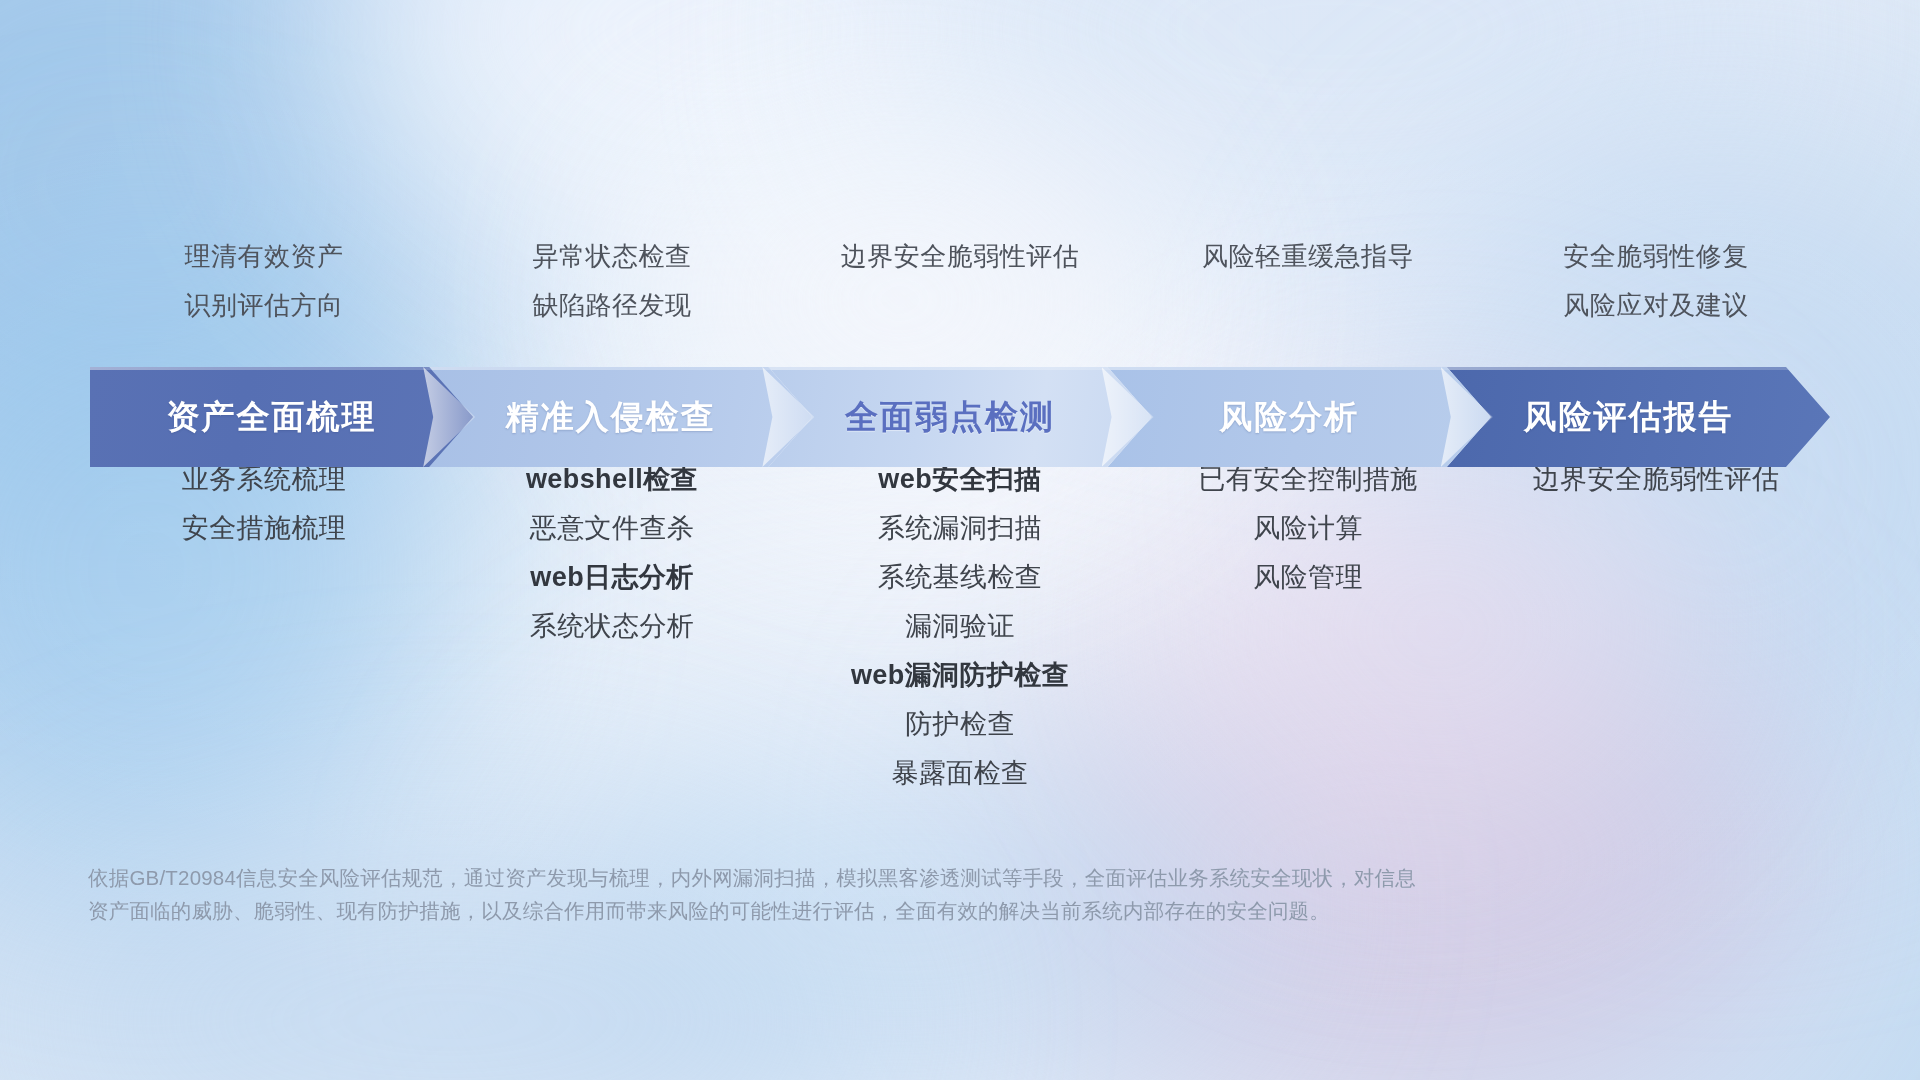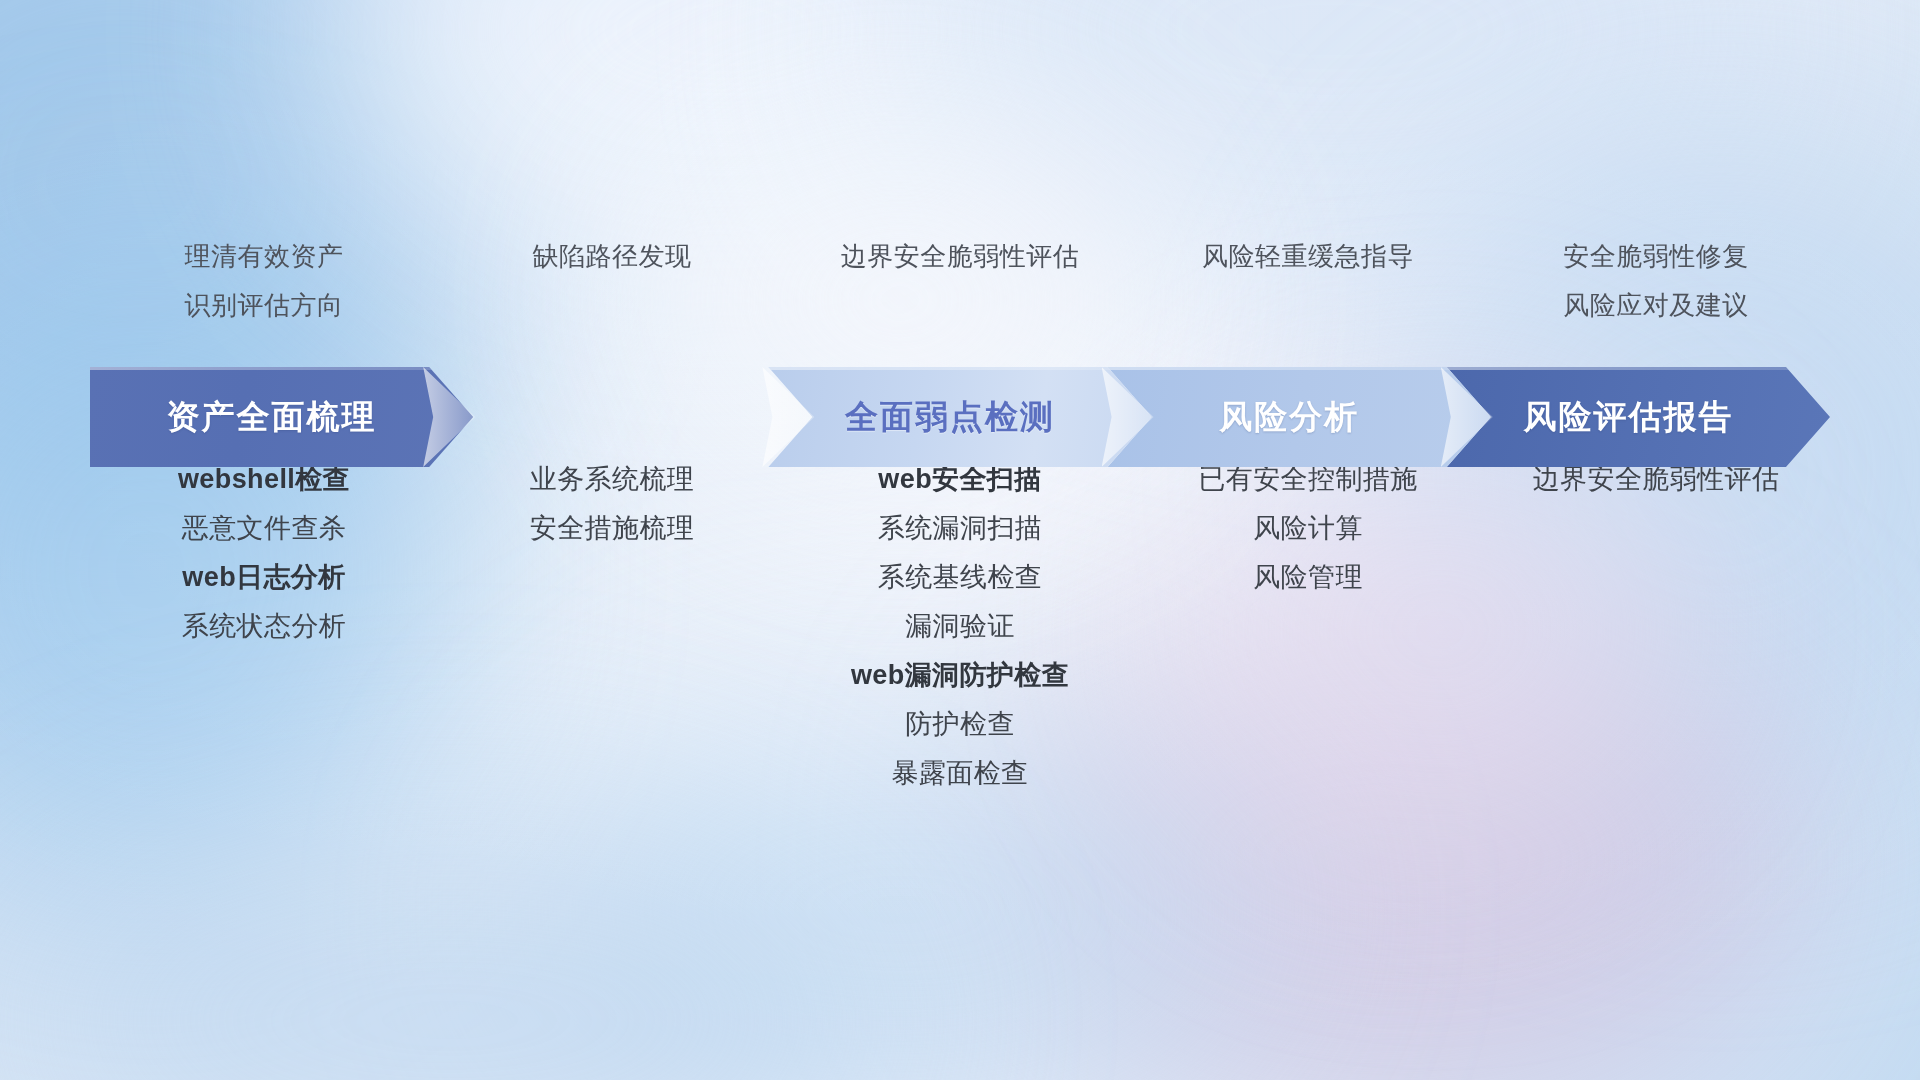--- a/index.html
+++ b/index.html
@@ -101,37 +101,42 @@
   <div class="vign"></div>
 
   <div id="content">
 
     <div class="col-grid" id="top-lists">
         <div class="col">
           <div class="top-line">理清有效资产</div>
           <div class="top-line">识别评估方向</div>
         </div>
         <div class="col">
+          <div class="top-line">异常状态检查</div>
           <div class="top-line">缺陷路径发现</div>
         </div>
         <div class="col">
           <div class="top-line">边界安全脆弱性评估</div>
         </div>
         <div class="col">
           <div class="top-line">风险轻重缓急指导</div>
         </div>
         <div class="col">
           <div class="top-line">安全脆弱性修复</div>
           <div class="top-line">风险应对及建议</div>
         </div>
       </div>
 
     <div id="band">
         <div class="chev c-dark" style="left: 0px; width: 383.2px; z-index: 10;">
           <span class="chev-label t-white">资产全面梳理</span>
+          <div class="band-top-hl"></div>
+        </div>
+        <div class="chev c-l1 notch" style="left: 339.2px; width: 383.2px; z-index: 9;">
+          <span class="chev-label t-white">精准入侵检查</span>
           <div class="band-top-hl"></div>
         </div>
         <div class="chev c-l2 notch" style="left: 678.4px; width: 383.2px; z-index: 8;">
           <span class="chev-label t-blue">全面弱点检测</span>
           <div class="band-top-hl"></div>
         </div>
         <div class="chev c-l3 notch" style="left: 1017.6px; width: 383.2px; z-index: 7; align-items: center;">
           <span class="chev-label t-white">风险分析</span>
           <div class="band-top-hl"></div>
         </div>
@@ -140,43 +145,47 @@
           <div class="band-top-hl"></div>
         </div>
         <div class="chev-edge" style="left: 333.2px; z-index: 20;"></div>
         <div class="chev-edge" style="left: 672.4px; z-index: 20;"></div>
         <div class="chev-edge" style="left: 1011.6px; z-index: 20;"></div>
         <div class="chev-edge" style="left: 1350.8px; z-index: 20;"></div>
       </div>
 
     <div class="col-grid" id="bottom-lists">
         <div class="col">
+          <div class="bot-line">业务系统梳理</div>
+          <div class="bot-line">安全措施梳理</div>
+        </div>
+        <div class="col">
           <div class="bot-line em">webshell检查</div>
           <div class="bot-line">恶意文件查杀</div>
           <div class="bot-line em">web日志分析</div>
           <div class="bot-line">系统状态分析</div>
-        </div>
-        <div class="col">
-          <div class="bot-line">业务系统梳理</div>
-          <div class="bot-line">安全措施梳理</div>
         </div>
         <div class="col">
           <div class="bot-line em">web安全扫描</div>
           <div class="bot-line">系统漏洞扫描</div>
           <div class="bot-line">系统基线检查</div>
           <div class="bot-line">漏洞验证</div>
           <div class="bot-line em">web漏洞防护检查</div>
           <div class="bot-line">防护检查</div>
           <div class="bot-line">暴露面检查</div>
         </div>
         <div class="col">
           <div class="bot-line">已有安全控制措施</div>
           <div class="bot-line">风险计算</div>
           <div class="bot-line">风险管理</div>
         </div>
         <div class="col">
           <div class="bot-line">边界安全脆弱性评估</div>
         </div>
       </div>
 
+    <div id="footer">
+      <div class="foot-line">依据GB/T20984信息安全风险评估规范，通过资产发现与梳理，内外网漏洞扫描，模拟黑客渗透测试等手段，全面评估业务系统安全现状，对信息</div>
+      <div class="foot-line">资产面临的威胁、脆弱性、现有防护措施，以及综合作用而带来风险的可能性进行评估，全面有效的解决当前系统内部存在的安全问题。</div>
+    </div>
 
   </div>
 </div>
 
 </body></html>

